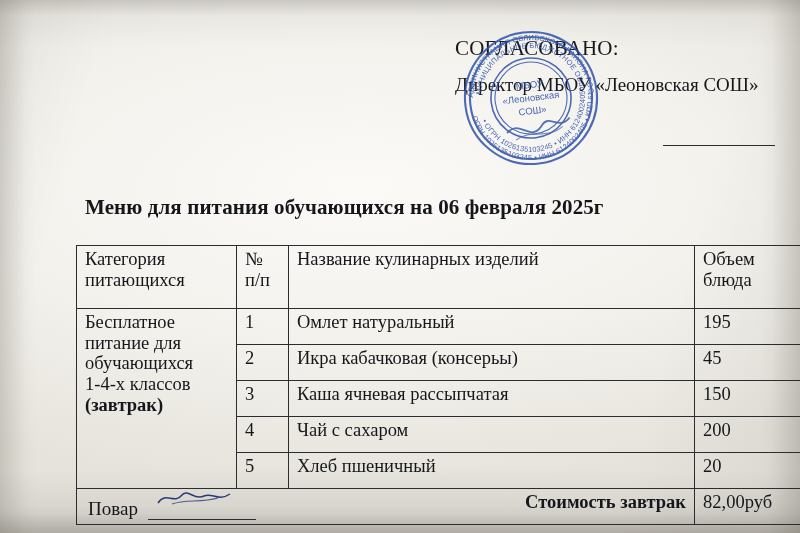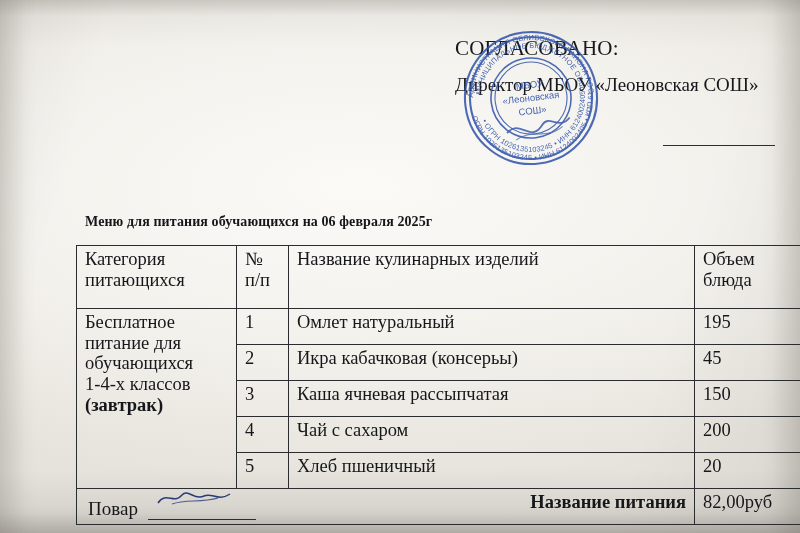--- a/index.html
+++ b/index.html
@@ -91,26 +91,25 @@
     opacity: 0.88;
     transform: rotate(-7deg);
   }
   .stamp svg { display:block; width: 160px; height: 160px; }
 
   
   .doc-title {
     position: absolute;
     left: 85px;
     top: 195px;
-    font-size: 14px;
+    font-size: 21px;
     font-weight: bold;
     color: #15161a;
     letter-spacing: 0.1px;
     white-space: nowrap;
-    margin-top: 19px;
   }
 
   
   .menu-table {
     position: absolute;
     left: 76px;
     top: 245px;
     width: 684px;
     border-collapse: collapse;
     table-layout: fixed;
@@ -273,21 +272,21 @@
         <td class="row-cell">Чай с сахаром</td>
         <td class="row-cell">200</td>
       </tr>
       <tr>
         <td class="row-cell">5</td>
         <td class="row-cell">Хлеб пшеничный</td>
         <td class="row-cell">20</td>
       </tr>
 
       <tr>
-        <td class="row-cell cost-label" colspan="3">Название питания</td>
+        <td class="row-cell cost-label" colspan="3">Стоимость завтрак</td>
         <td class="row-cell">82,00руб</td>
       </tr>
     </tbody>
   </table>
 
   <div class="footer">
     <span>Повар</span>
     <span class="cook-line">
       <svg class="cook-sig" viewBox="0 0 96 20" xmlns="http://www.w3.org/2000/svg">
         <path d="M 6 16 C 14 4, 22 18, 30 8 C 36 1, 42 14, 52 9 C 60 5, 66 15, 78 7" fill="none" stroke="#2a3b7a" stroke-width="1.5"></path>

